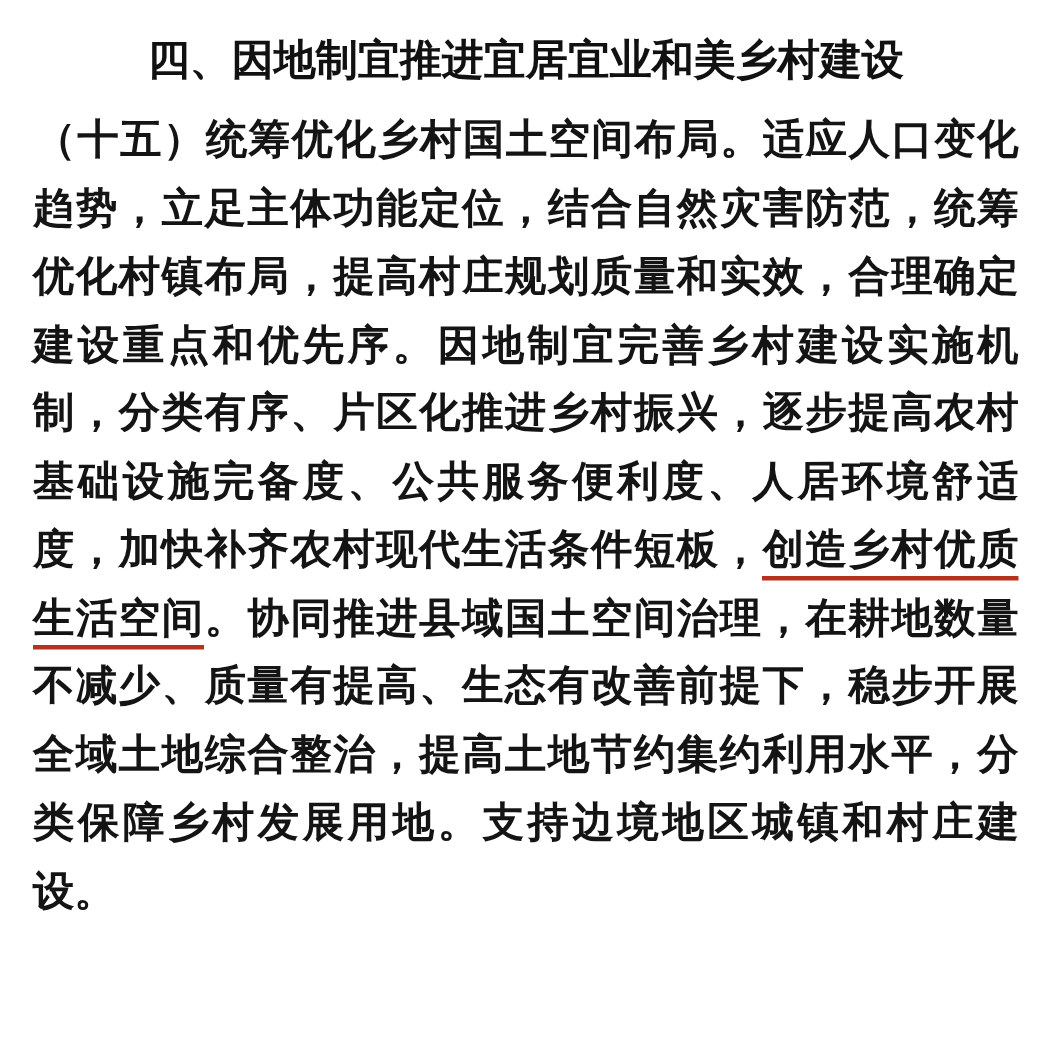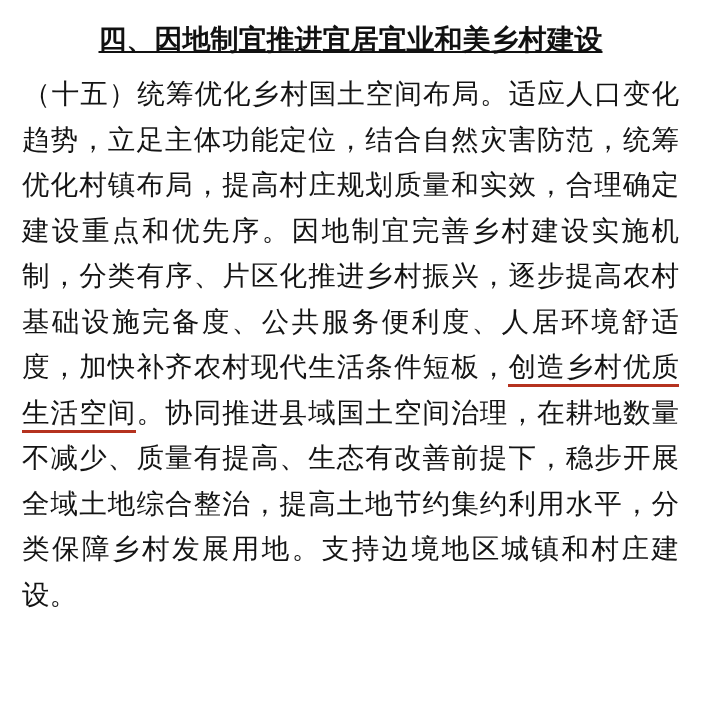--- a/index.html
+++ b/index.html
@@ -24,31 +24,31 @@
   .section-heading {
     font-family: "DejaVu Sans", "Liberation Sans", sans-serif;
     font-weight: bold;
     font-size: 28px;
     line-height: 1.25;
     text-align: center;
     letter-spacing: 0px;
     color: #111111;
     margin: 4px 0 14px 0;
     white-space: nowrap;
-    text-decoration: underline;
   }
   .body-text {
     font-family: "DejaVu Sans", "Liberation Sans", sans-serif;
     font-size: 27.5px;
     line-height: 45.5px;
     text-align: justify;
     text-justify: inter-ideograph;
     color: #141414;
     letter-spacing: 0px;
     margin: 0;
+    font-weight: bold;
   }
   .indent {
     display: inline-block;
     width: 0px;
   }
   .underlined {
     position: relative;
     text-decoration: none;
     border-bottom: 3px solid #b5321f;
     padding-bottom: 2px;

